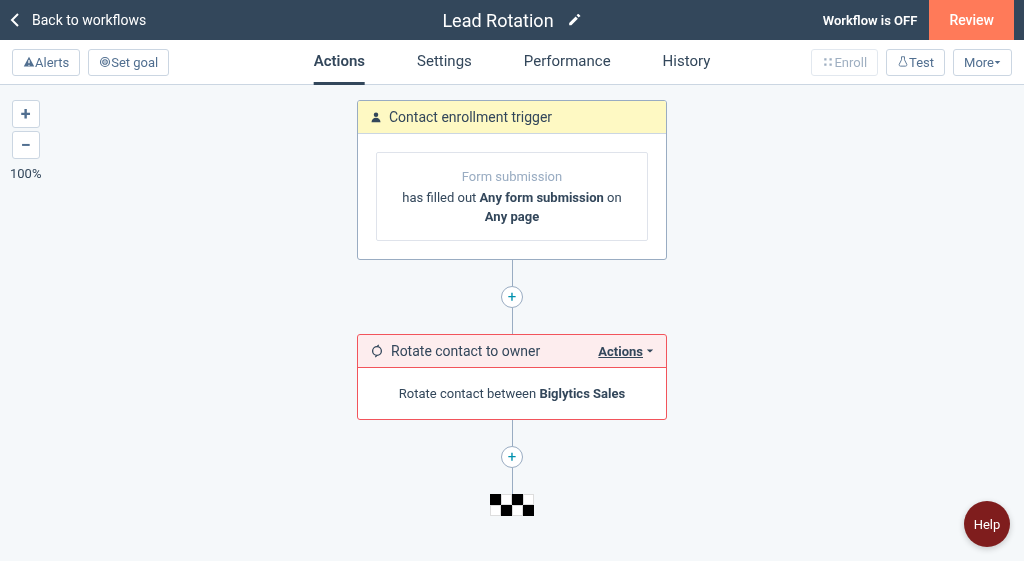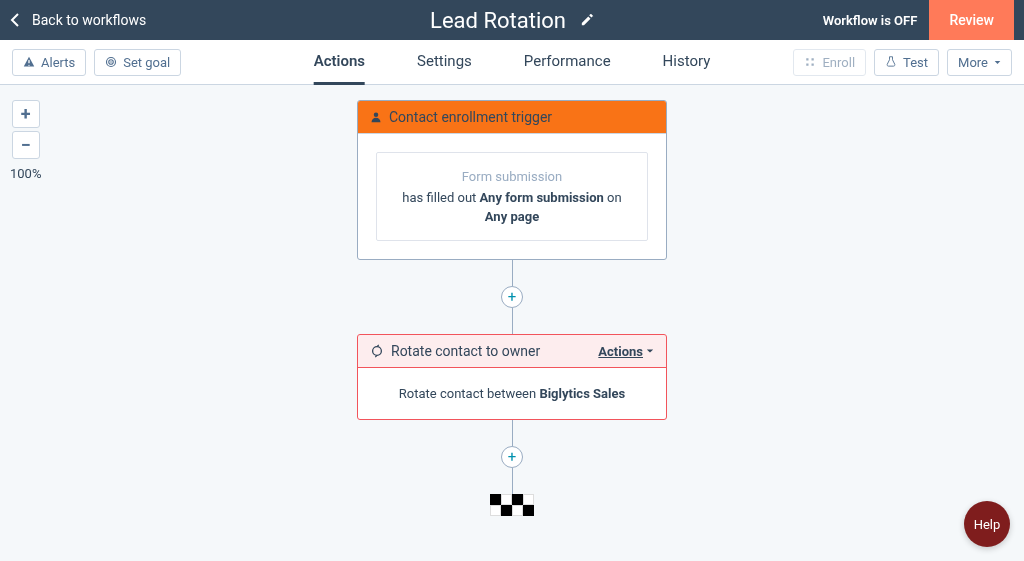--- a/index.html
+++ b/index.html
@@ -24,21 +24,21 @@
       color: #fff;
     }
     .back-link svg { fill: #fff; }
     .title-wrap {
       position: absolute;
       left: 50%;
       transform: translateX(-50%);
       display: flex;
       align-items: center;
       gap: 14px;
-      font-size: 22px;
+      font-size: 18px;
       font-weight: 400;
     }
     .pencil-icon { fill: #fff; }
     .header-right {
       margin-left: auto;
       display: flex;
       align-items: center;
     }
     .workflow-status {
       font-size: 13px;
@@ -68,21 +68,20 @@
     .subbar-left { display: flex; gap: 8px; }
     .small-btn {
       border: 1px solid #cbd6e2;
       background: #fff;
       color: #516f90;
       font-size: 13px;
       padding: 5px 10px;
       border-radius: 3px;
       display: flex;
       align-items: center;
-      gap: 6px;
       cursor: pointer;
     }
     .small-btn.disabled { opacity: 0.55; cursor: not-allowed; }
     .tabs {
       position: absolute;
       left: 50%;
       transform: translateX(-50%);
       top: 40px;
       height: 45px;
       display: flex;
@@ -156,21 +155,21 @@
     }
     .card-header {
       padding: 8px 12px;
       font-size: 14px;
       color: #33475b;
       border-bottom: 1px solid #cbd6e2;
       display: flex;
       align-items: center;
       gap: 7px;
     }
-    .card-header.trigger-header { background: #f97316; }
+    .card-header.trigger-header { background: #fef9c3; }
     .card-header.rotate-header { background: #fdedee; justify-content: space-between; border: 1px solid #f2545b; border-radius: 3px 3px 0 0; margin:-1px -1px 0 -1px;}
     .card.rotate { border-color: #f2545b; }
     .card-body { padding: 18px; text-align: center; font-size: 13px; color: #33475b; }
     .inner-box {
       border: 1px solid #dfe3eb;
       border-radius: 2px;
       padding: 16px 12px;
     }
     .form-sub-label { color: #99acc2; font-size: 13px; margin-bottom: 6px; display:block;}
     .bold { font-weight: 700; }

